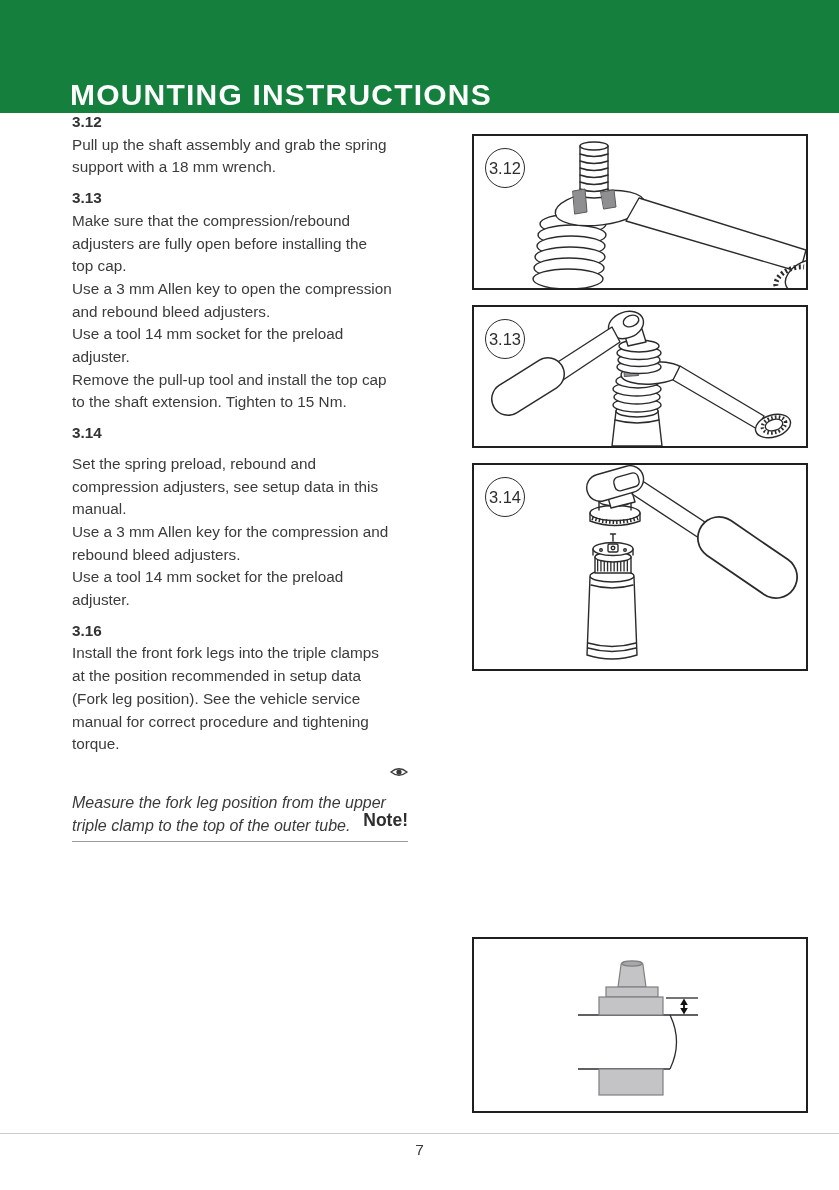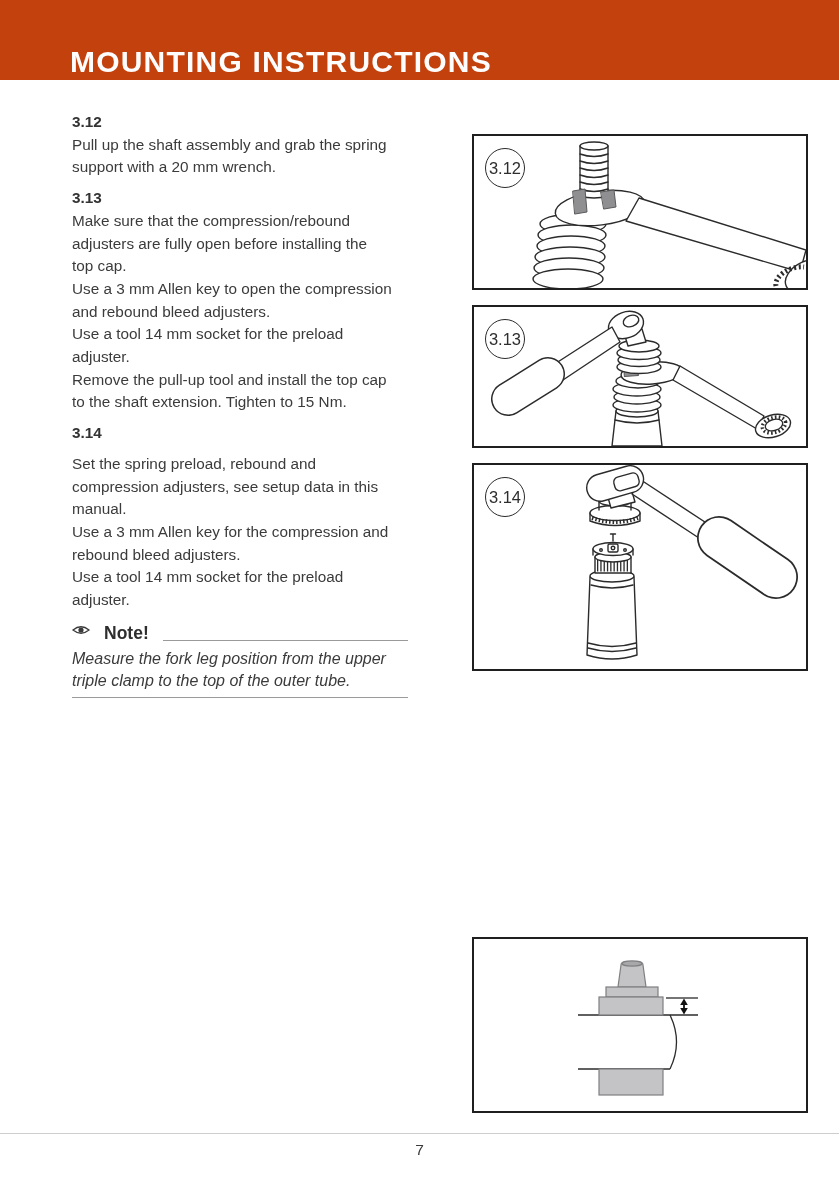--- a/index.html
+++ b/index.html
@@ -1,33 +1,33 @@
 <!DOCTYPE html>
 <html><head>
 <meta charset="utf-8">
 <style>
   html,body { margin:0; padding:0; background:#ffffff; }
   .page {
     position:relative; width:839px; height:1190px; background:#ffffff;
     font-family:"Liberation Sans", sans-serif; overflow:hidden;
   }
   
-  .band { position:absolute; left:0; top:0; width:839px; height:80px; background:#c2410c; }
+  .band { position:absolute; left:0; top:0; width:839px; height:113px; background:#15803d; }
   .band h1 {
     position:absolute; left:70px; bottom:1px; margin:0;
     font-size:30px; font-weight:bold; letter-spacing:1.2px; color:#fdfdfd; white-space:nowrap;
   }
   
   .text-col { position:absolute; left:72px; top:111px; width:360px; color:#3b3b3b; }
   .sec { margin:0 0 8px 0; }
   .sec h2 { margin:0; font-size:15.3px; line-height:22.7px; font-weight:bold; color:#333333; }
   .sec p  { margin:0; font-size:15.3px; line-height:22.7px; white-space:pre; }
   
   .note { width:336px; margin-top:2px; }
-  .note-head { display:flex; align-items:flex-end; gap:14px; height:25px; }
+  .note-head { display:flex; align-items:flex-end; gap:22px; height:25px;flex-direction:column; }
   .eye { display:block; margin-bottom:5px; }
   .note-label { font-weight:bold; font-size:17.5px; line-height:23px; color:#2e2e2e; white-space:nowrap; }
   .note-rule { flex:1; border-bottom:1.2px solid #9a9a9a; margin-bottom:4px; }
   .note-text { margin:3px 0 0 0; font-style:italic; font-size:16px; line-height:22.7px; white-space:pre; }
   .note-bottom { border-bottom:1.2px solid #9a9a9a; margin-top:4px; }
   
   .fig { position:absolute; box-sizing:border-box; border:2px solid #1f1f1f; background:#ffffff; }
   #fig1 { left:432px; top:118px; width:336px; height:156px; }
   #fig2 { left:432px; top:289px; width:336px; height:143px; }
   #fig3 { left:432px; top:447px; width:336px; height:208px; }
@@ -50,21 +50,21 @@
 
   <header class="band">
     <h1>MOUNTING INSTRUCTIONS</h1>
   </header>
 
   <main class="text-col">
 
     <section class="sec">
       <h2>3.12</h2>
       <p>Pull up the shaft assembly and grab the spring
-support with a 20 mm wrench.</p>
+support with a 18 mm wrench.</p>
     </section>
 
     <section class="sec">
       <h2>3.13</h2>
       <p>Make sure that the compression/rebound
 adjusters are fully open before installing the
 top cap.
 Use a 3 mm Allen key to open the compression
 and rebound bleed adjusters.
 Use a tool 14 mm socket for the preload
@@ -81,20 +81,26 @@
       <p>Set the spring preload, rebound and
 compression adjusters, see setup data in this
 manual.
 Use a 3 mm Allen key for the compression and
 rebound bleed adjusters.
 Use a tool 14 mm socket for the preload
 adjuster.</p>
     </section>
 
     <section class="sec">
+      <h2>3.16</h2>
+      <p>Install the front fork legs into the triple clamps
+at the position recommended in setup data
+(Fork leg position). See the vehicle service
+manual for correct procedure and tightening
+torque.</p>
     </section>
 
     <div class="note">
       <div class="note-head">
         <span class="eye">
           <svg width="18" height="12" viewBox="0 0 18 12">
             <path d="M1,6 Q9,-0.5 17,6 Q9,12.5 1,6 Z" fill="none" stroke="#3b3b3b" stroke-width="1.3"></path>
             <circle cx="9" cy="6" r="2.6" fill="#3b3b3b"></circle>
           </svg>
         </span>

